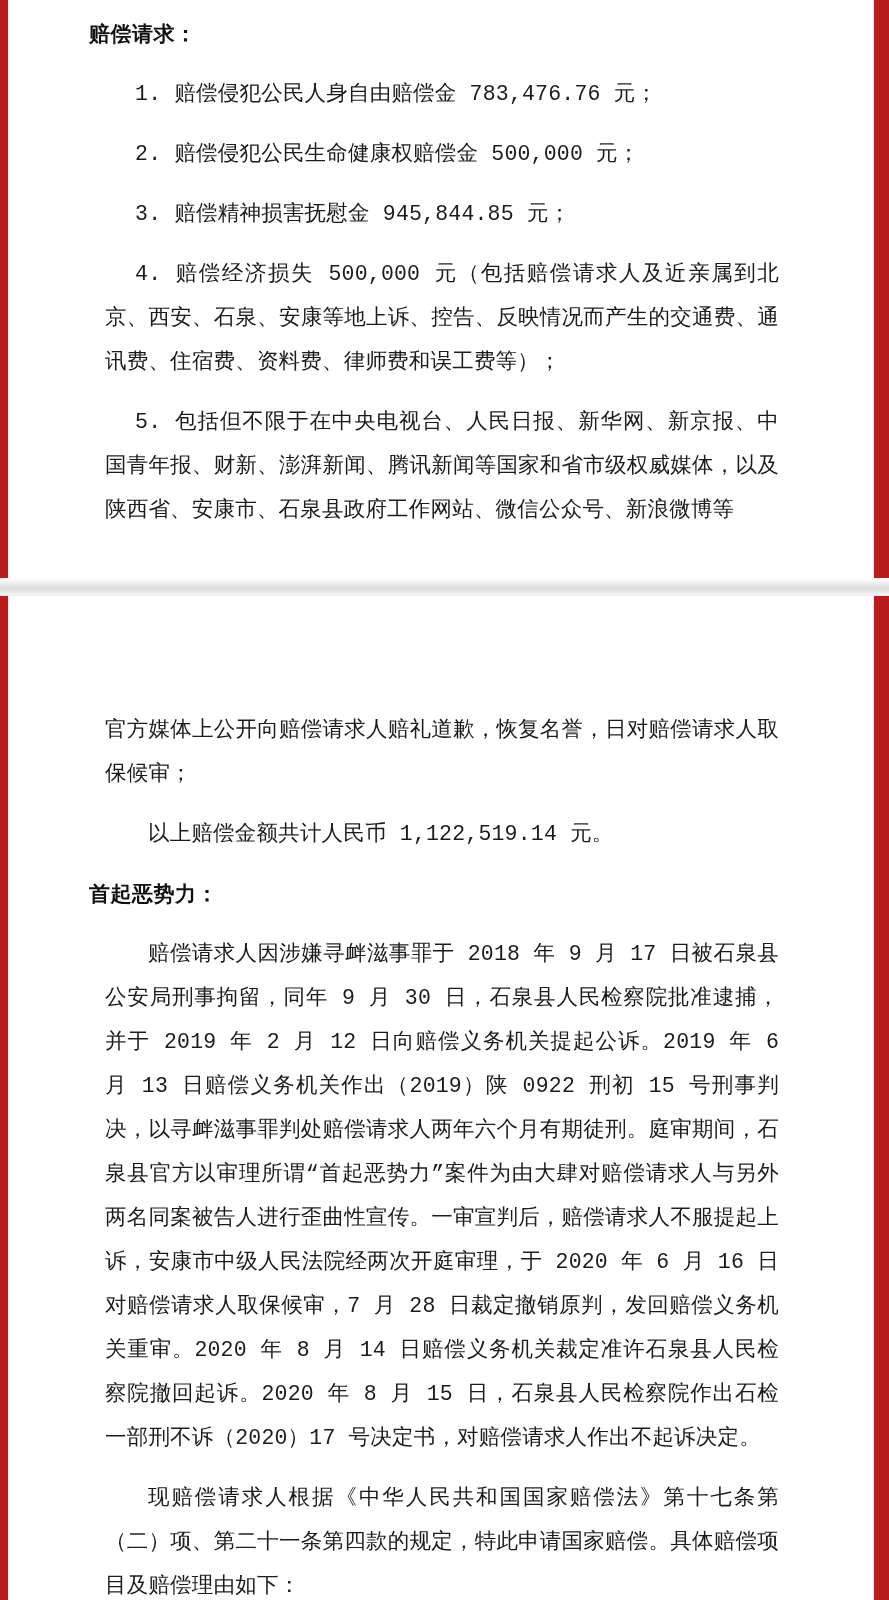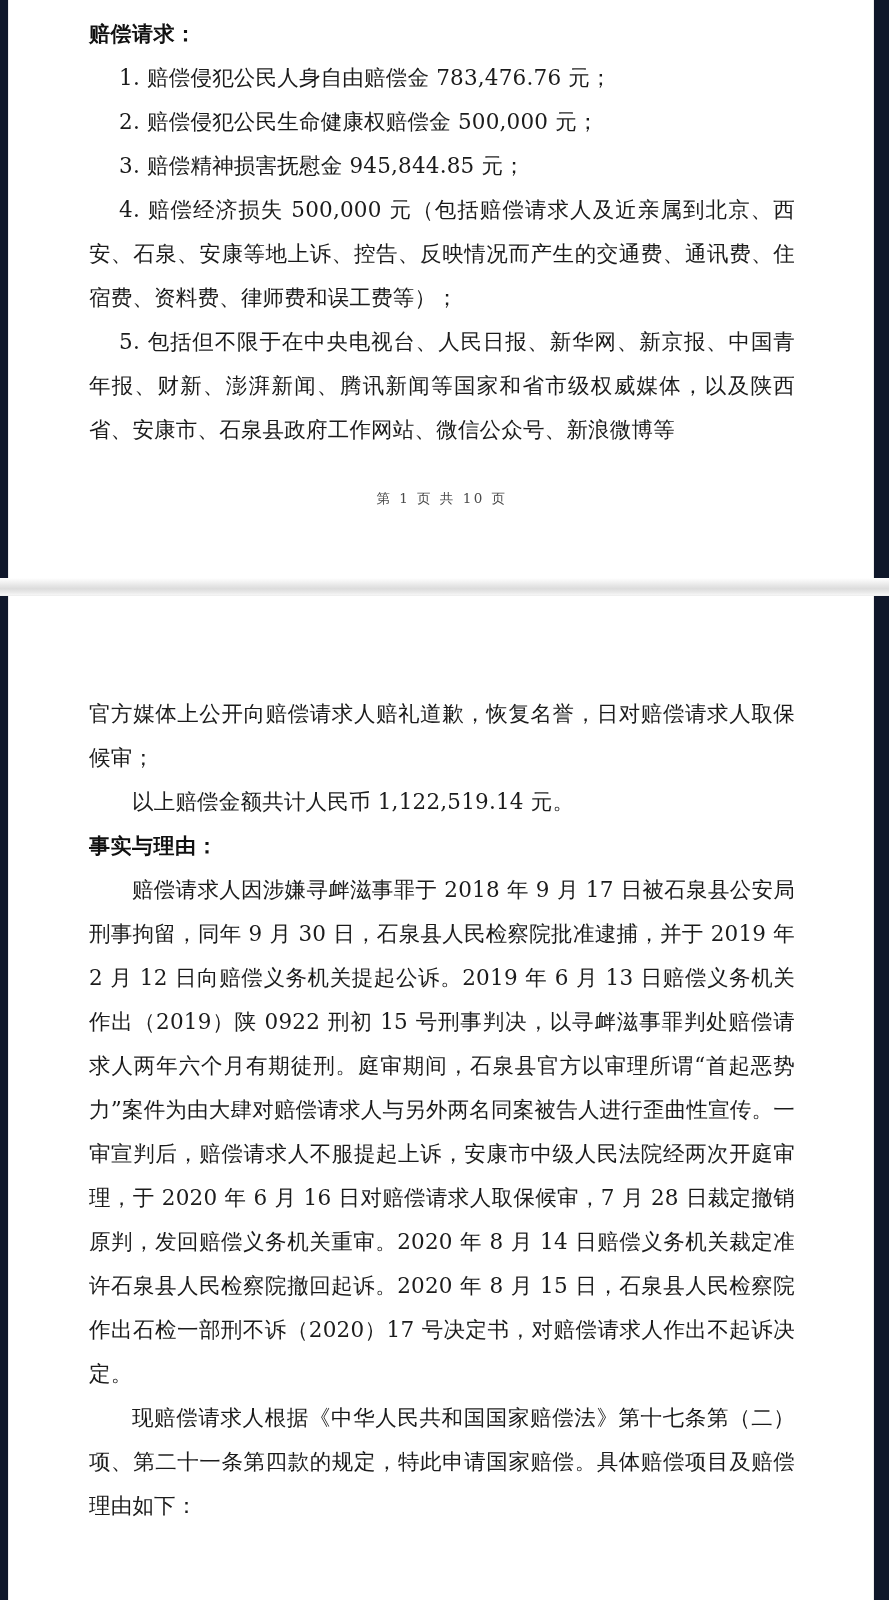--- a/index.html
+++ b/index.html
@@ -11,21 +11,21 @@
     width: 889px;
     height: 1600px;
     font-family: "DejaVu Serif", "Liberation Serif", serif;
     overflow: hidden;
     position: relative;
   }
 
   .viewer {
     width: 889px;
     height: 1600px;
-    background: #0f172a;
+    background: #b91c1c;
     position: relative;
     overflow: hidden;
   }
 
   
   .page {
     position: absolute;
     left: 8px;
     width: 866px;
     background: #ffffff;
@@ -74,22 +74,23 @@
   }
 
   
   .doc-text {
     color: #1b1b1b;
     font-size: 21.5px;
     line-height: 44px;
     letter-spacing: 0.2px;
     text-align: justify;
     text-justify: inter-ideograph;
-    margin: 0;
+    margin: 16px;
     white-space: normal;
+    font-family: Liberation Mono, monospace;
   }
   .heading {
     font-weight: bold;
     font-family: "DejaVu Sans", "Liberation Sans", sans-serif;
     font-size: 21px;
     line-height: 44px;
     letter-spacing: 0.5px;
     color: #111111;
     margin: 0;
   }
@@ -140,20 +141,20 @@
   <div class="page-gap"></div>
   <div class="gap-line-bottom"></div>
 
   <div class="page page-two">
     <div class="pad-top-2"></div>
 
     <p class="doc-text">官方媒体上公开向赔偿请求人赔礼道歉，恢复名誉，日对赔偿请求人取保候审；</p>
 
     <p class="doc-text indent">以上赔偿金额共计人民币 1,122,519.14 元。</p>
 
-    <p class="heading">事实与理由：</p>
+    <p class="heading">首起恶势力：</p>
 
     <p class="doc-text indent">赔偿请求人因涉嫌寻衅滋事罪于 2018 年 9 月 17 日被石泉县公安局刑事拘留，同年 9 月 30 日，石泉县人民检察院批准逮捕，并于 2019 年 2 月 12 日向赔偿义务机关提起公诉。2019 年 6 月 13 日赔偿义务机关作出（2019）陕 0922 刑初 15 号刑事判决，以寻衅滋事罪判处赔偿请求人两年六个月有期徒刑。庭审期间，石泉县官方以审理所谓“首起恶势力”案件为由大肆对赔偿请求人与另外两名同案被告人进行歪曲性宣传。一审宣判后，赔偿请求人不服提起上诉，安康市中级人民法院经两次开庭审理，于 2020 年 6 月 16 日对赔偿请求人取保候审，7 月 28 日裁定撤销原判，发回赔偿义务机关重审。2020 年 8 月 14 日赔偿义务机关裁定准许石泉县人民检察院撤回起诉。2020 年 8 月 15 日，石泉县人民检察院作出石检一部刑不诉（2020）17 号决定书，对赔偿请求人作出不起诉决定。</p>
 
     <p class="doc-text indent">现赔偿请求人根据《中华人民共和国国家赔偿法》第十七条第（二）项、第二十一条第四款的规定，特此申请国家赔偿。具体赔偿项目及赔偿理由如下：</p>
   </div>
 
 </div>
 
 </body></html>

